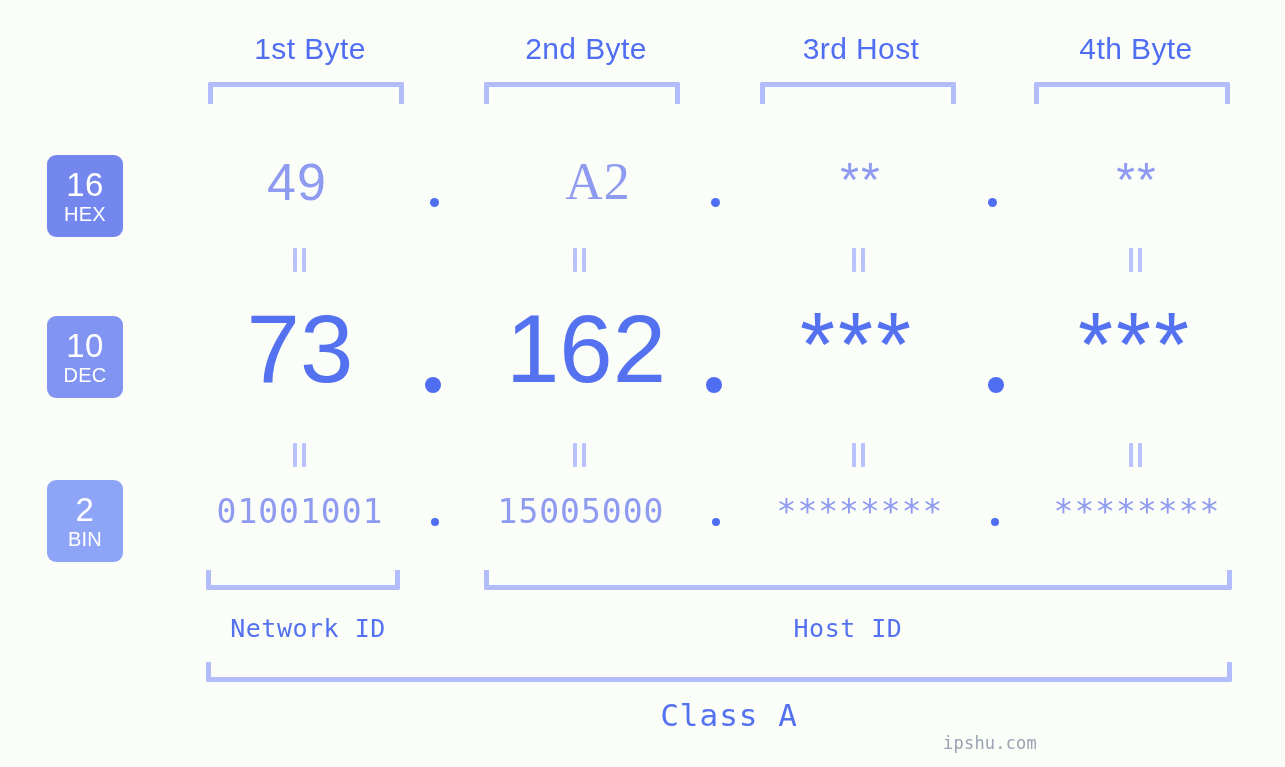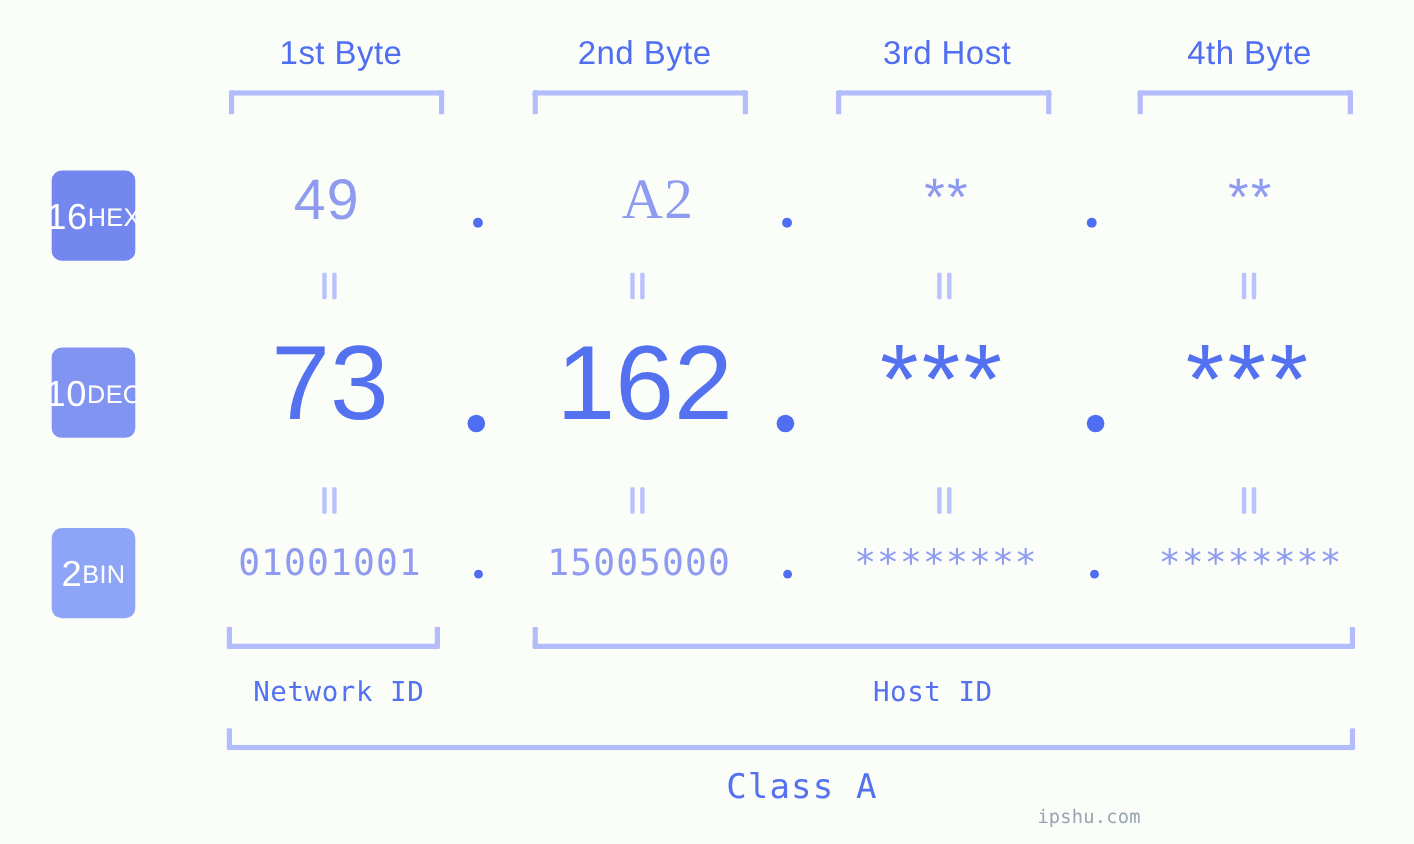--- a/index.html
+++ b/index.html
@@ -57,33 +57,33 @@
 
   
   .badge {
     position: absolute;
     left: 47px;
     width: 76px;
     height: 82px;
     border-radius: 9px;
     color: #ffffff;
     display: flex;
-    flex-direction: row;
+    flex-direction: column;
     align-items: center;
     justify-content: center;
     line-height: 1;
     box-sizing: border-box;
   }
   .badge .badge-num {
     font-size: 33px;
     font-weight: 400;
     letter-spacing: 0.5px;
   }
   .badge .badge-sub {
-    font-size: 23px;
+    font-size: 20px;
     font-weight: 400;
     margin-top: 3px;
     letter-spacing: 0.3px;
   }
 
   
   .cell {
     position: absolute;
     width: 240px;
     text-align: center;

